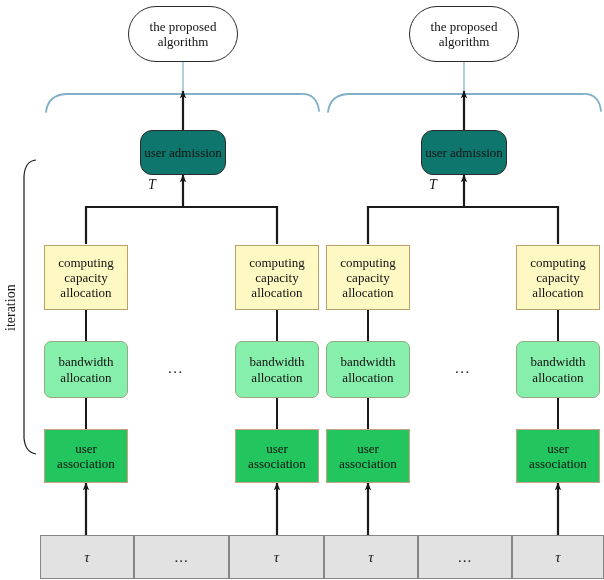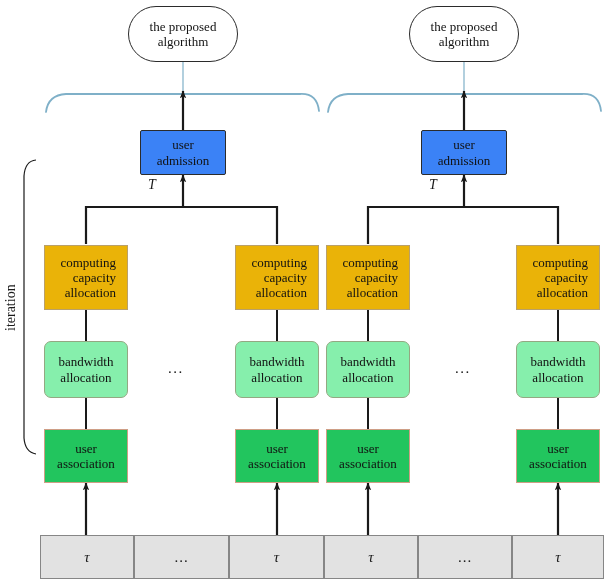--- a/index.html
+++ b/index.html
@@ -32,36 +32,35 @@
     text-align: center;
     line-height: 1.16;
     color: #111111;
     border: 1px solid #7a7a7a;
     font-size: 13px;
     z-index: 5;
   }
   .node-text {
     display: block;
     width: 100%;
-    padding: 0 11px;
+    padding: 0 2px;
   }
   .stadium {
     background: #ffffff;
     border: 1px solid #2b2b2b;
     border-radius: 40px;
   }
   .roundrect {
-    background: #3b82f6;
+    background: #0f766e;
     border: 1px solid #2b2b2b;
-    border-radius: 2px;
+    border-radius: 12px;
   }
   .rect-compute {
-    background: #eab308;
+    background: #fef9c3;
     border-color: #b9a06a;
-    text-align: right;
   }
   .rect-bandwidth {
     background: #86efac;
     border-color: #94a882;
     border-radius: 7px;
   }
   .rect-user {
     background: #22c55e;
     border-color: #ce9e86;
   }

